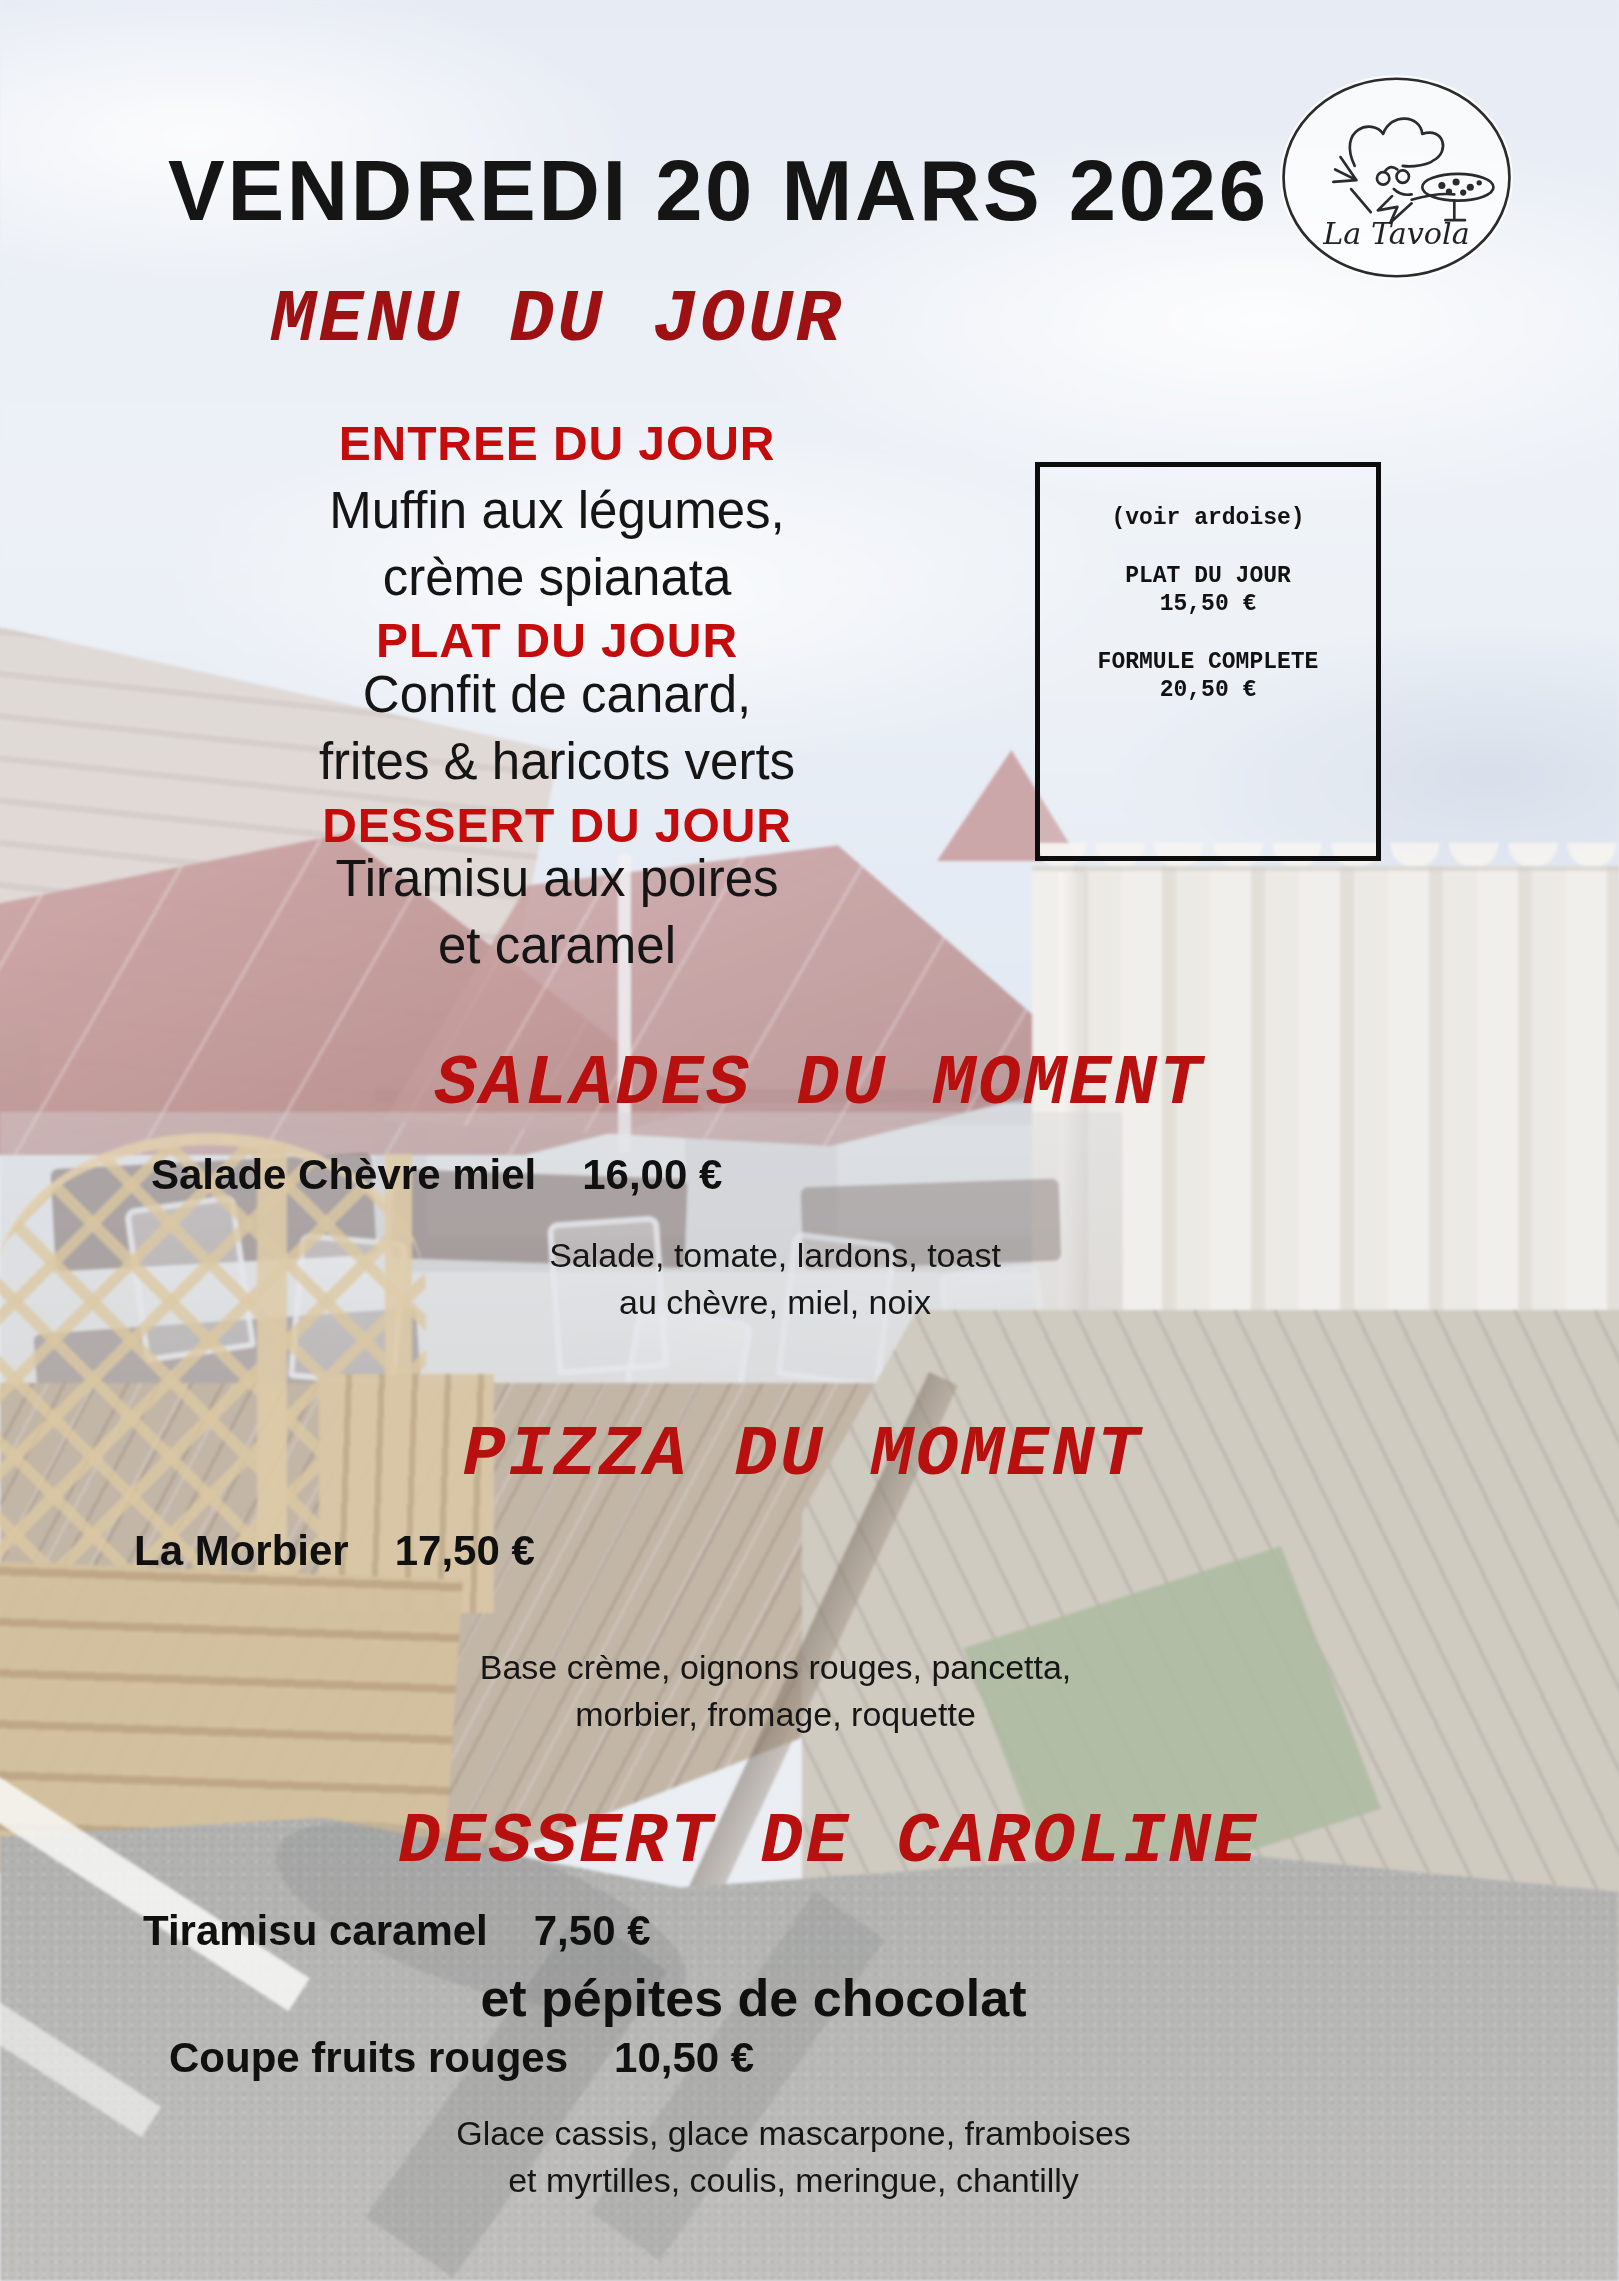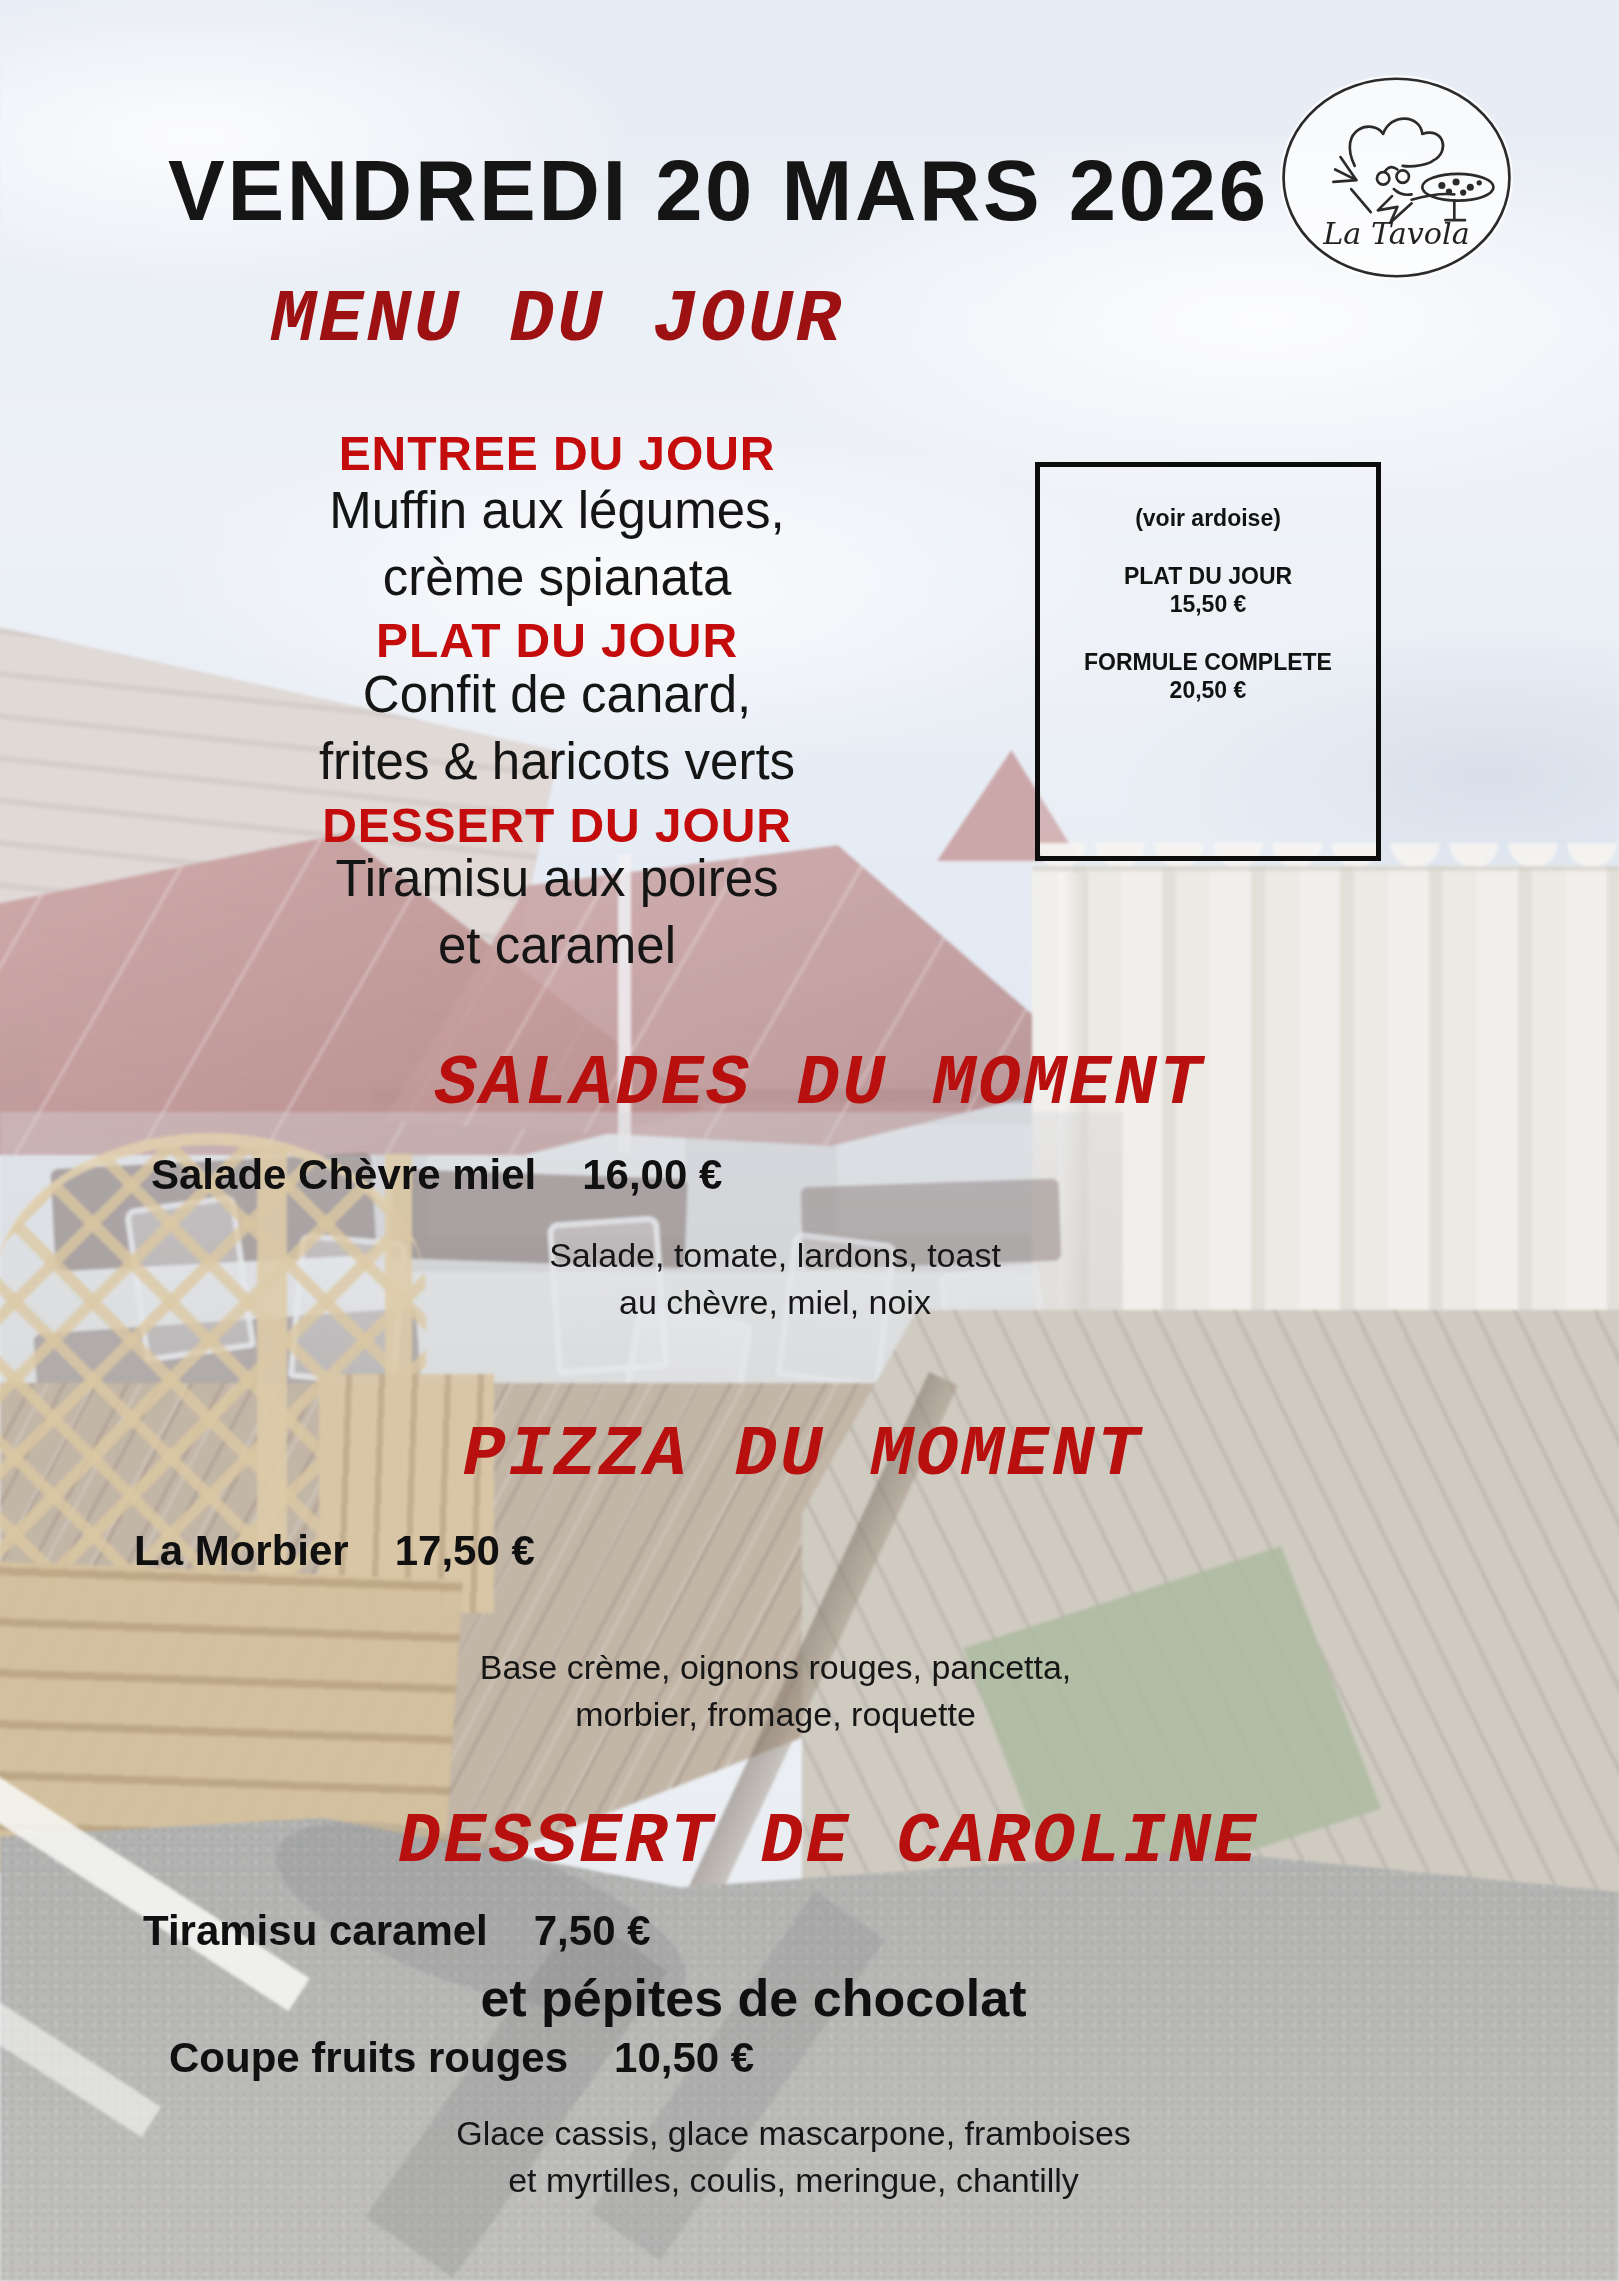--- a/index.html
+++ b/index.html
@@ -79,21 +79,21 @@
     letter-spacing:2.7px;color:var(--ink,#151515);}
   .logo{left:1280px;top:75px;width:233px;height:205px;border-radius:50%;
     background:rgba(255,255,255,.72);}
   .script-head{font-family:Liberation Mono, monospace;font-style:italic;font-weight:700;letter-spacing:2.7px;text-align:center;}
   .menu-head{left:138px;top:278px;width:838px;font-size:75px;color:var(--script-red,#9d1113);}
   .course-label{left:138px;width:838px;text-align:center;font-size:48px;font-weight:bold;
     letter-spacing:0.9px;color:var(--sub-red,#c40c0c);}
   .course-lines{left:138px;width:838px;text-align:center;font-size:51px;line-height:67px;color:var(--ink,#151515);}
   .price-box{left:1035px;top:462px;width:346px;height:399px;border:5.3px solid var(--box-border,#0d0d0d);
     background:rgba(252,253,255,.15);box-sizing:border-box;display:flex;flex-direction:column;
-    align-items:center;padding-top:37px;gap:29px;font-family:Liberation Sans, sans-serif;
+    align-items:center;padding-top:37px;gap:29px;font-family:Liberation Mono, monospace;
     font-weight:bold;font-size:23px;line-height:28.5px;color:#121212;text-align:center;}
   .pb-group{display:flex;flex-direction:column;}
   .moment-head{font-size:71px;color:var(--moment-red,#b8100f);}
   .salades-head{left:151px;top:1044px;width:1337px;}
   .pizza-head{left:134px;top:1415px;width:1337px;}
   .caroline-head{left:160px;top:1802px;width:1337px;}
   .item-line{display:flex;justify-content:flex-start;gap:46px;align-items:baseline;
     font-weight:bold;font-size:42px;color:#101010;}
   .desc{text-align:center;font-size:34px;line-height:47px;color:#161616;}
   .bold-line{text-align:center;font-weight:bold;font-size:52px;color:#101010;}
@@ -174,21 +174,21 @@
           <circle cx="206" cy="132" r="3.5"></circle>
         <circle cx="190" cy="131" r="3.5"></circle>
           <circle cx="224" cy="121" r="3"></circle>
       </g>
       <text x="131" y="190" text-anchor="middle" font-family="DejaVu Serif, serif" font-style="italic" font-size="34" fill="#222">La Tavola</text>
     </svg>
   </div>
 
   <div class="abs script-head menu-head">MENU DU JOUR</div>
 
-  <div class="abs course-label" style="top:426px;">ENTREE DU JOUR</div>
+  <div class="abs course-label" style="top:416px;">ENTREE DU JOUR</div>
   <div class="abs course-lines" style="top:477px;">
     <div>Muffin aux légumes,</div>
     <div>crème spianata</div>
   </div>
 
   <div class="abs course-label" style="top:613px;">PLAT DU JOUR</div>
   <div class="abs course-lines" style="top:661px;">
     <div>Confit de canard,</div>
     <div>frites &amp; haricots verts</div>
   </div>

